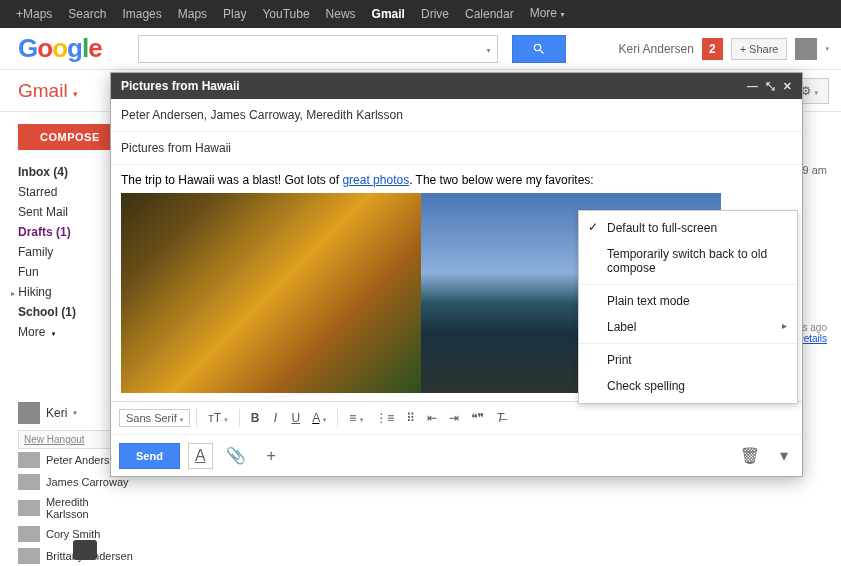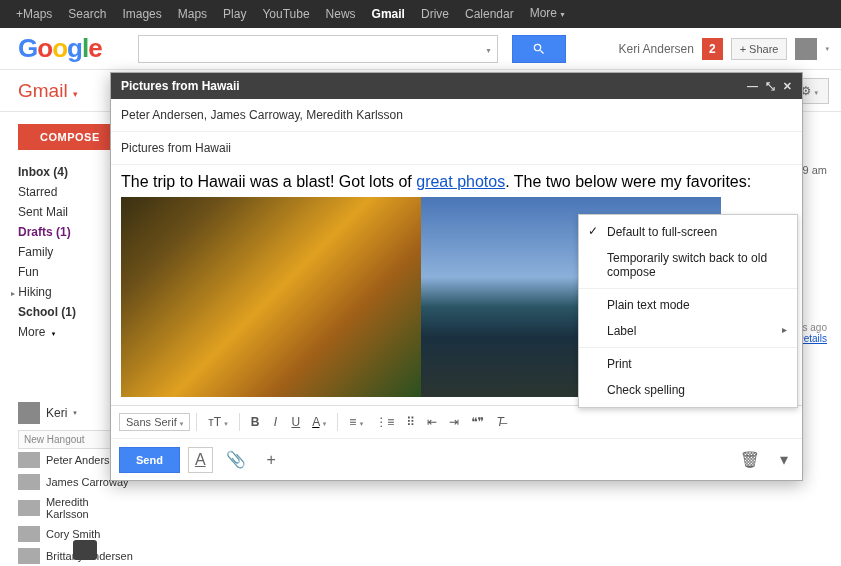--- a/index.html
+++ b/index.html
@@ -41,36 +41,36 @@
 .app-body { display: flex; height: calc(566px - 28px - 42px - 42px); }
 .sidebar { width: 134px; padding: 12px 0 0 18px; font-size: 12px; color: #333; }
 .compose-btn { background: #dd4b39; color: #fff; border: none; padding: 7px 22px; font-size: 11px; font-weight: bold; letter-spacing: .5px; margin-bottom: 12px; }
 .side-item { padding: 3px 0; cursor: pointer; }
 .side-item.bold { font-weight: bold; }
 .side-item.red { color: #701a75; font-weight: bold; }
 .side-item .tri { font-size: 7px; color: #000; margin-left: 3px; }
 
 .side-profile { margin-top: 60px; display: flex; align-items: center; gap: 6px; font-size: 12px; }
 .side-profile .av { width: 22px; height: 22px; background: #888; }
-.new-hangout { width: 100px; margin-top: 6px; font-size: 10px; color: #888; border: 1px solid #ddd; padding: 3px 5px; background: #fafafa; }
+.new-hangout { width: 100px; margin-top: 6px; font-size: 10px; color: #888; border: 1px solid #ddd; padding: 3px 5px; background: #fafafa; text-decoration: underline; }
 .contact { display: flex; align-items: center; gap: 6px; font-size: 11px; padding: 3px 0; }
 .contact .av { width: 22px; height: 16px; background: #aaa; }
 
 .main { flex: 1; background: #fff; position: relative; }
 .main-meta { position: absolute; right: 14px; top: 52px; font-size: 11px; color: #666; display: flex; align-items: flex-start; gap: 14px; }
 .main-activity { position: absolute; right: 14px; top: 210px; font-size: 10px; color: #888; text-align: right; }
 .main-activity a { color: #1155cc; }
 
 
 .compose-overlay { position: absolute; left: 110px; top: 72px; width: 693px; background: #fff; border: 1px solid #aaa; box-shadow: 0 4px 16px rgba(0,0,0,.3); z-index: 100; }
 .compose-title { background: #404040; color: #fff; font-size: 12px; font-weight: bold; padding: 6px 10px; display: flex; align-items: center; }
 .compose-title .title-text { flex: 1; }
 .compose-title .win-icon { margin-left: 8px; font-size: 11px; cursor: pointer; color: #ddd; }
 .compose-field { padding: 9px 10px; border-bottom: 1px solid #eee; font-size: 12px; color: #333; }
-.compose-body { padding: 8px 10px 0 10px; font-size: 16px; }
+.compose-body { padding: 8px 10px 0 10px; font-size: 12px; }
 .compose-body a { color: #1155cc; text-decoration: underline; }
 .compose-images { display: flex; margin: 6px 0 0 0; }
 .img-placeholder { width: 300px; height: 200px; }
 .img1 { background: linear-gradient(135deg, #3a3012 0%, #6b5018 20%, #e0a020 50%, #a06018 70%, #2a5020 100%); }
 .img2 { background: linear-gradient(180deg, #4a76b7 0%, #8bb0da 40%, #2a5565 55%, #1a3040 70%, #2b3530 100%); }
 
 .format-toolbar { border-top: 1px solid #ddd; padding: 6px 8px; display: flex; align-items: center; gap: 2px; font-size: 12px; color: #555; margin-top: 8px; }
 .ft-btn { padding: 3px 5px; cursor: pointer; min-width: 18px; text-align: center; }
 .ft-sep { border-left: 1px solid #ddd; height: 18px; margin: 0 4px; }
 .font-family { border: 1px solid #ccc; padding: 2px 6px; font-size: 11px; background: #fff; }

